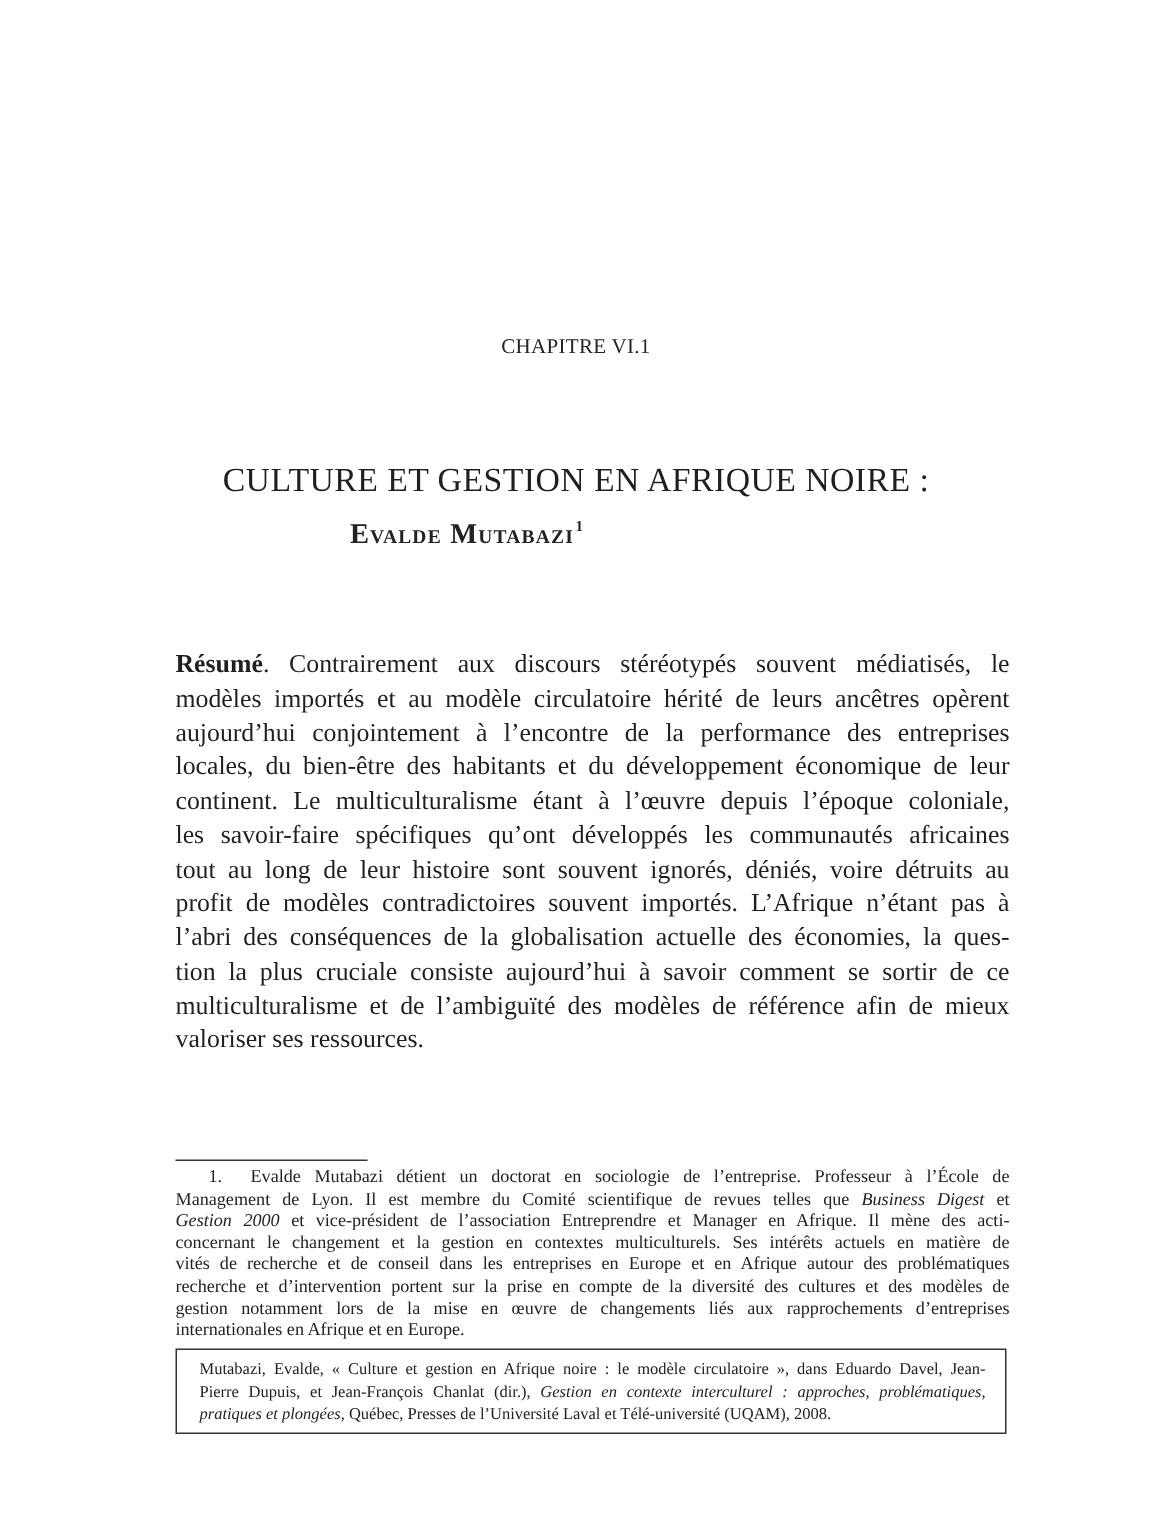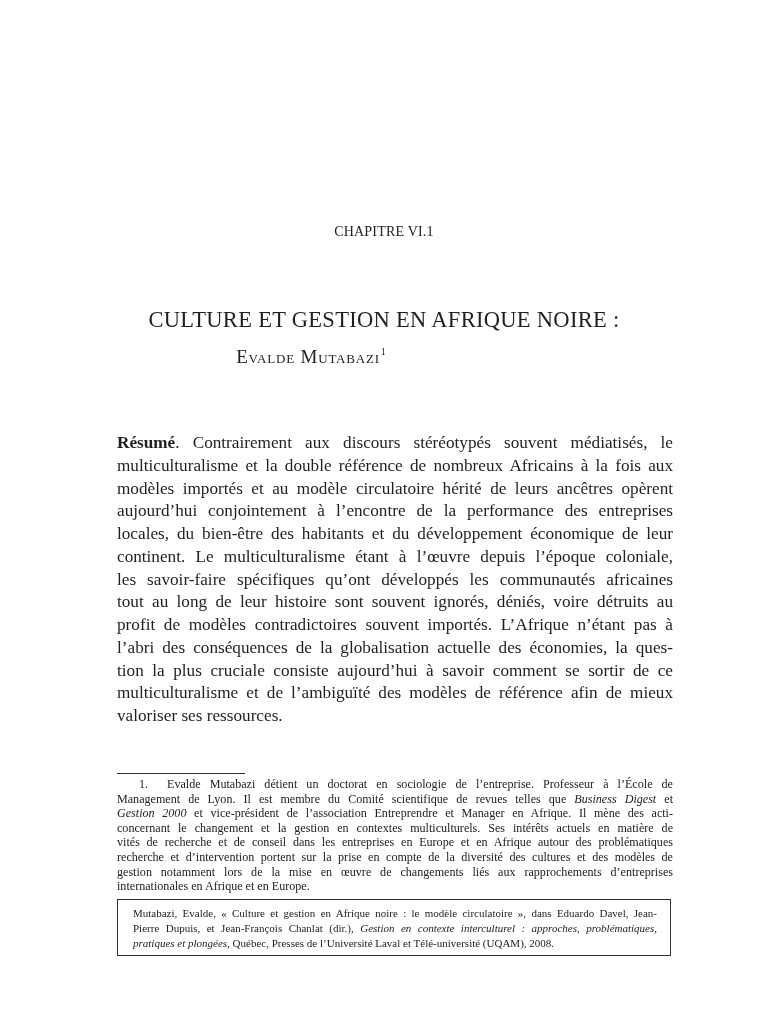--- a/index.html
+++ b/index.html
@@ -41,20 +41,21 @@
     .author {
       position: absolute;
       top: 346px;
       left: 0;
       width: 622px;
       text-align: center;
       font-size: 19px;
       font-variant: small-caps;
       letter-spacing: 0.8px;
       color: #222;
+      font-weight: bold;
     }
     .author sup {
       font-size: 10px;
       font-variant: normal;
       vertical-align: 8px;
       margin-left: 1px;
       letter-spacing: 0;
     }
     .abstract {
       position: absolute;
@@ -140,21 +141,20 @@
 <div class="chapter-title">
   <div>CULTURE ET GESTION EN AFRIQUE NOIRE :</div>
 </div>
 
 <div class="author">
   <span>Evalde Mutabazi</span><sup>1</sup>
 </div>
 
 <div class="abstract">
   <span class="line"><b>Résumé</b><span>.</span><span> Contrairement aux discours stéréotypés souvent médiatisés, le</span></span>
-  <span class="line">multiculturalisme et la double référence de nombreux Africains à la fois aux</span>
   <span class="line">modèles importés et au modèle circulatoire hérité de leurs ancêtres opèrent</span>
   <span class="line">aujourd’hui conjointement à l’encontre de la performance des entreprises</span>
   <span class="line">locales, du bien-être des habitants et du développement économique de leur</span>
   <span class="line">continent. Le multiculturalisme étant à l’œuvre depuis l’époque coloniale,</span>
   <span class="line">les savoir-faire spécifiques qu’ont développés les communautés africaines</span>
   <span class="line">tout au long de leur histoire sont souvent ignorés, déniés, voire détruits au</span>
   <span class="line">profit de modèles contradictoires souvent importés. L’Afrique n’étant pas à</span>
   <span class="line">l’abri des conséquences de la globalisation actuelle des économies, la ques-</span>
   <span class="line">tion la plus cruciale consiste aujourd’hui à savoir comment se sortir de ce</span>
   <span class="line">multiculturalisme et de l’ambiguïté des modèles de référence afin de mieux</span>

